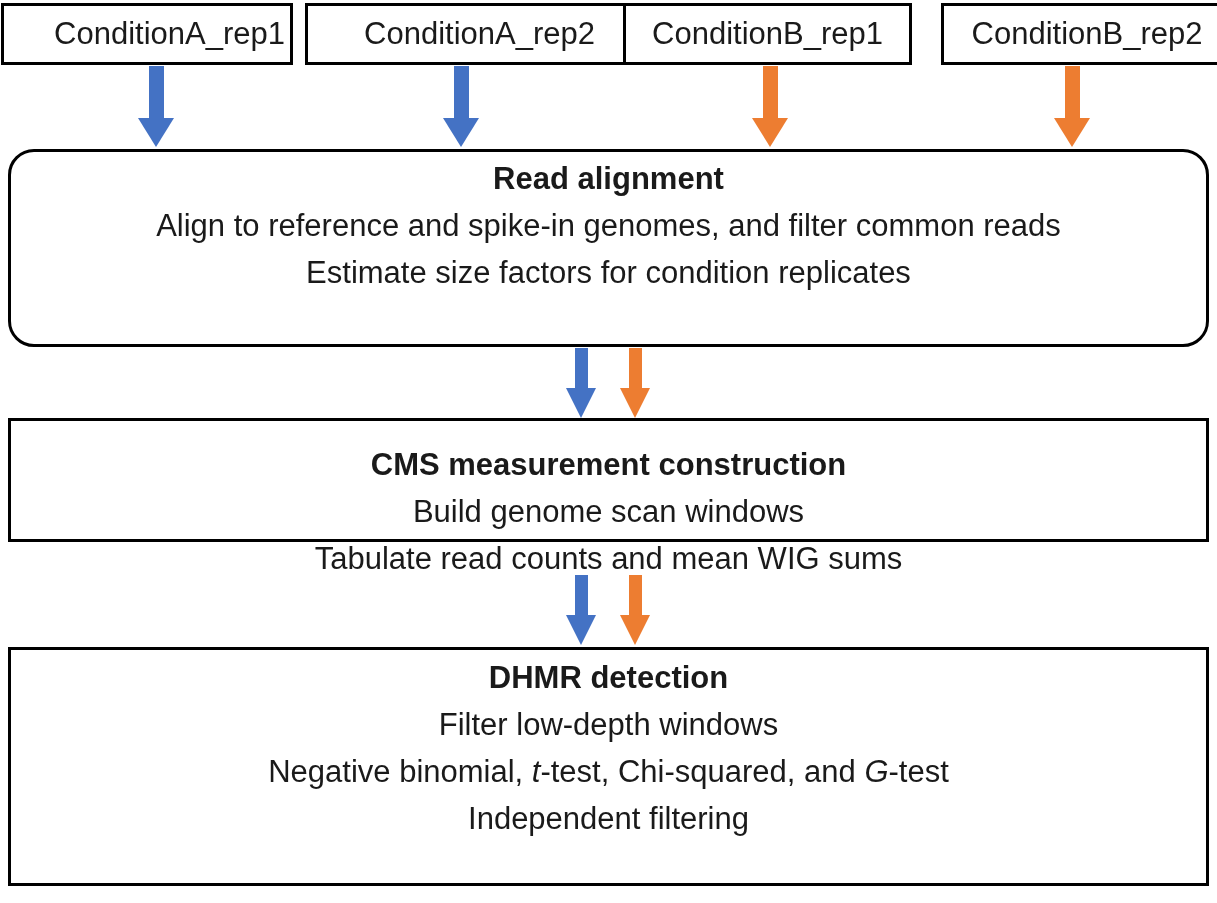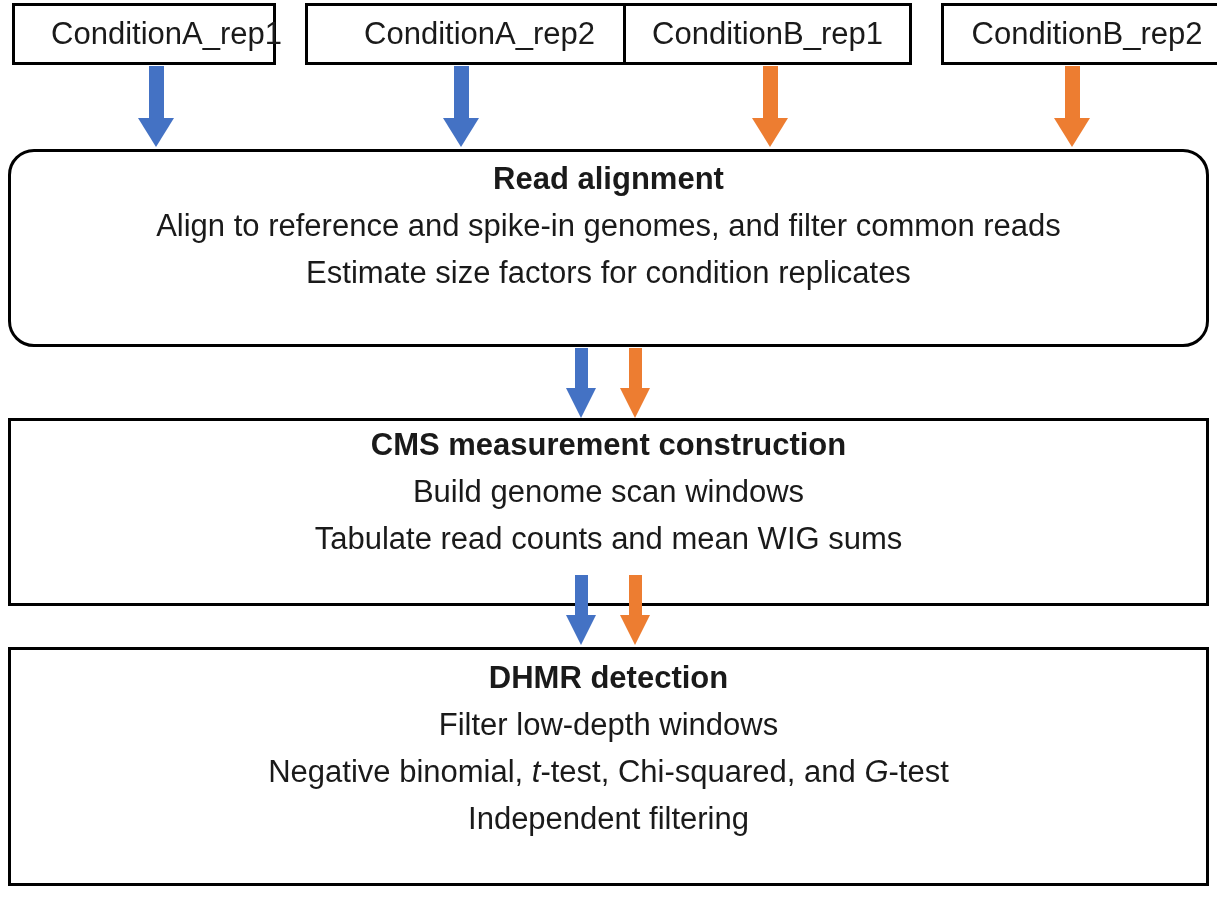--- a/index.html
+++ b/index.html
@@ -72,21 +72,21 @@
   .arrow-lg .shaft { width: 15px; height: 52px; }
   .arrow-lg .head  { border-left-width: 18px; border-right-width: 18px; border-top-width: 29px; }
   .arrow-sm .shaft { width: 13px; height: 40px; }
   .arrow-sm .head  { border-left-width: 15px; border-right-width: 15px; border-top-width: 30px; }
 </style>
 </head>
 <body>
 
 <div class="canvas">
 
-  <div class="input-box" style="left:12px;   width:264px;padding-left:45px;">
+  <div class="input-box" style="left:1px;   width:292px;padding-left:45px;">
     <span>ConditionA_rep1</span>
   </div>
   <div class="input-box" style="left:305px; width:349px;">
     <span>ConditionA_rep2</span>
   </div>
   <div class="input-box" style="left:623px; width:289px;">
     <span>ConditionB_rep1</span>
   </div>
   <div class="input-box" style="left:918px; width:292px;margin-left:23px;">
     <span>ConditionB_rep2</span>
@@ -117,21 +117,21 @@
 
   <div class="arrow arrow-sm" style="left:566px; top:348px;">
     <div class="shaft" style="background: rgb(68, 114, 196);"></div>
     <div class="head" style="border-top-color: rgb(68, 114, 196);"></div>
   </div>
   <div class="arrow arrow-sm" style="left:620px; top:348px;">
     <div class="shaft" style="background: rgb(237, 125, 49);"></div>
     <div class="head" style="border-top-color: rgb(237, 125, 49);"></div>
   </div>
 
-  <div class="stage-box" style="top:418px; height:188px; padding-top:0;">
+  <div class="stage-box" style="top:418px; height:124px; padding-top:20px;">
     <div class="stage-title">CMS measurement construction</div>
     <div class="stage-line">Build genome scan windows</div>
     <div class="stage-line">Tabulate read counts and mean WIG sums</div>
   </div>
 
   <div class="arrow arrow-sm" style="left:566px; top:575px;">
     <div class="shaft" style="background: rgb(68, 114, 196);"></div>
     <div class="head" style="border-top-color: rgb(68, 114, 196);"></div>
   </div>
   <div class="arrow arrow-sm" style="left:620px; top:575px;">

